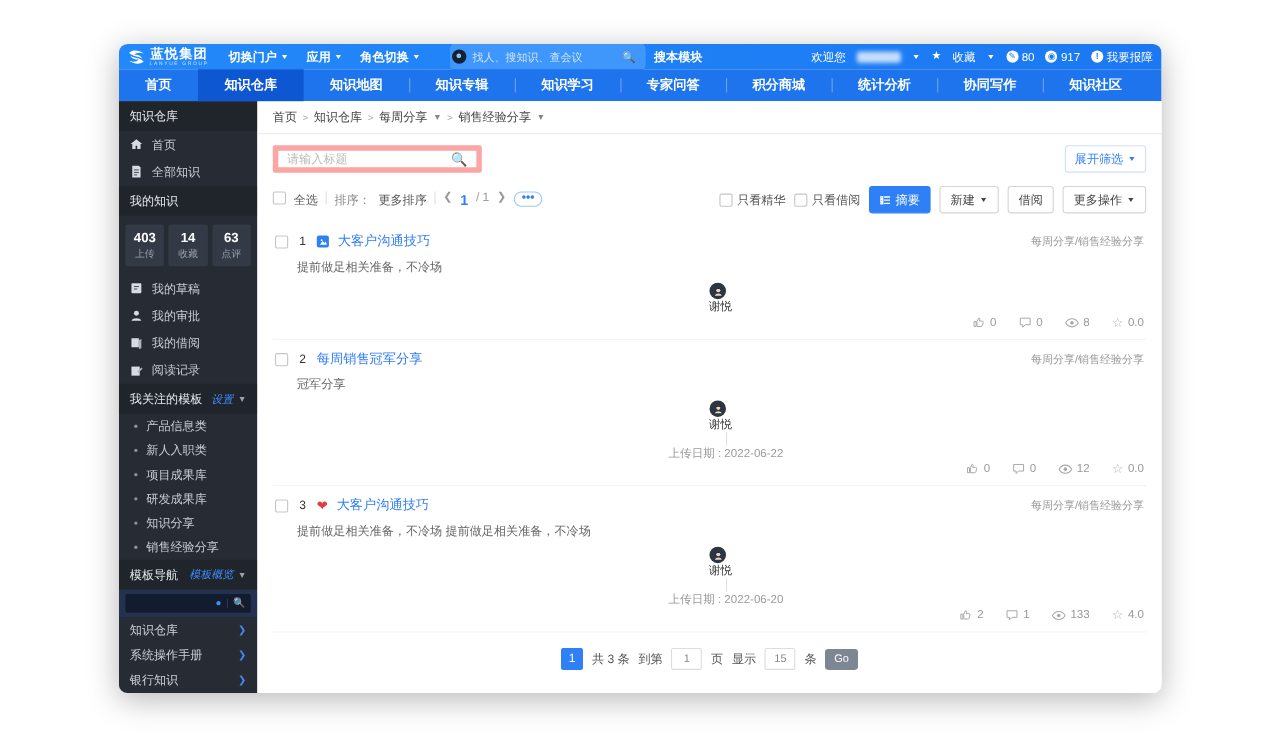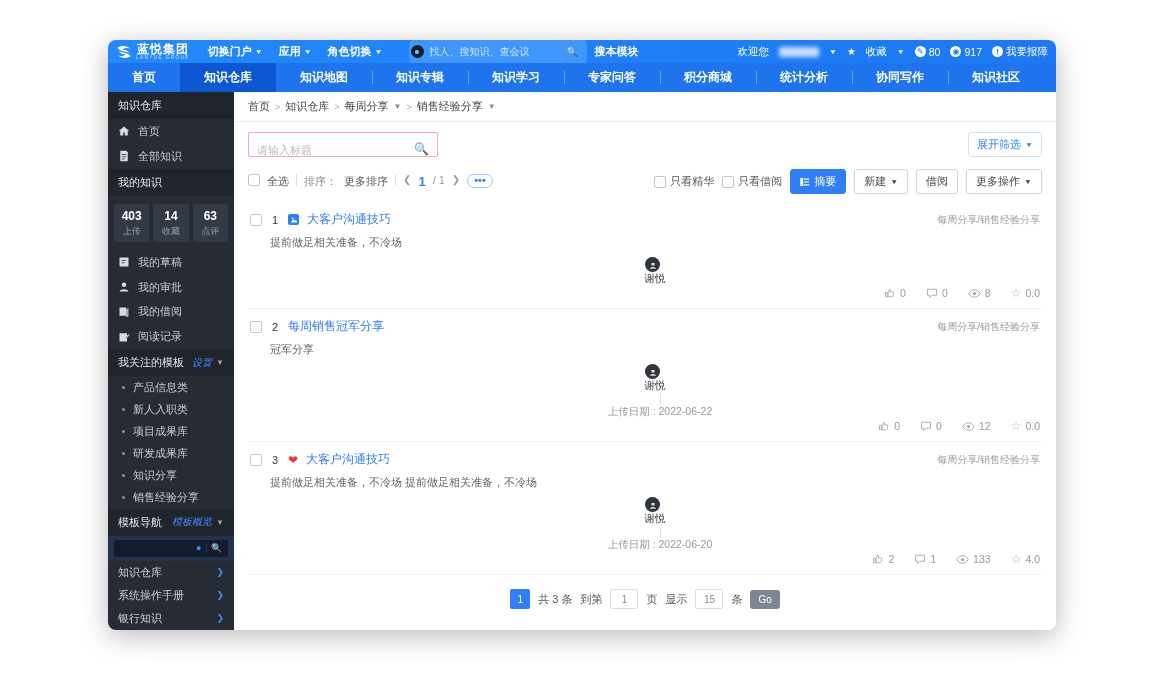--- a/index.html
+++ b/index.html
@@ -56,21 +56,21 @@
   .tree-item .chev { margin-left:auto; color:#3f8cff; font-size:9px; }
 
   
   .main { flex:1; background:#fff; display:flex; flex-direction:column; min-width:0; }
   .breadcrumb { padding:7px 14px; font-size:11px; color:#444; border-bottom:1px solid #ececec; display:flex; align-items:center; gap:5px; flex:0 0 auto; }
   .breadcrumb .sep { color:#aaa; font-size:9px; }
   .breadcrumb .crumb { cursor:pointer; }
   .bc-caret { font-size:8px; color:#888; }
   .content { flex:1; padding:10px 14px 0; display:flex; flex-direction:column; min-height:0; }
   .row-search { display:flex; align-items:center; flex:0 0 auto; }
-  .t-search { width:190px; height:25px; border:1px solid #fca5a5; border-radius:2px; display:flex; align-items:flex-end; padding:0 8px; }
+  .t-search { width:190px; height:25px; border:5px solid #fca5a5; border-radius:2px; display:flex; align-items:center; padding:0 8px; }
   .t-search input { border:none; outline:none; flex:1; font-size:11px; color:#333; font-family:inherit; width:100px; }
   .t-search input::placeholder { color:#bbb; }
   .t-search .mag { color:#999; font-size:12px; }
   .expand-btn { margin-left:auto; border:1px solid #cfe0fb; color:#2f80f7; background:#fff; border-radius:3px; font-size:11px; padding:4px 8px; cursor:pointer; display:flex; gap:4px; align-items:center; }
 
   .row-toolbar { display:flex; align-items:center; margin-top:12px; font-size:11px; color:#555; flex:0 0 auto; }
   .cb { width:12px; height:12px; border:1px solid #c5c5c5; border-radius:2px; background:#fff; display:inline-block; cursor:pointer; flex:0 0 auto; }
   .tb-left { display:flex; gap:7px; }
   .vdiv { width:1px; height:12px; background:#e0e0e0; }
   .pg-cur { color:#2f80f7; font-size:13px; font-weight:bold; }

